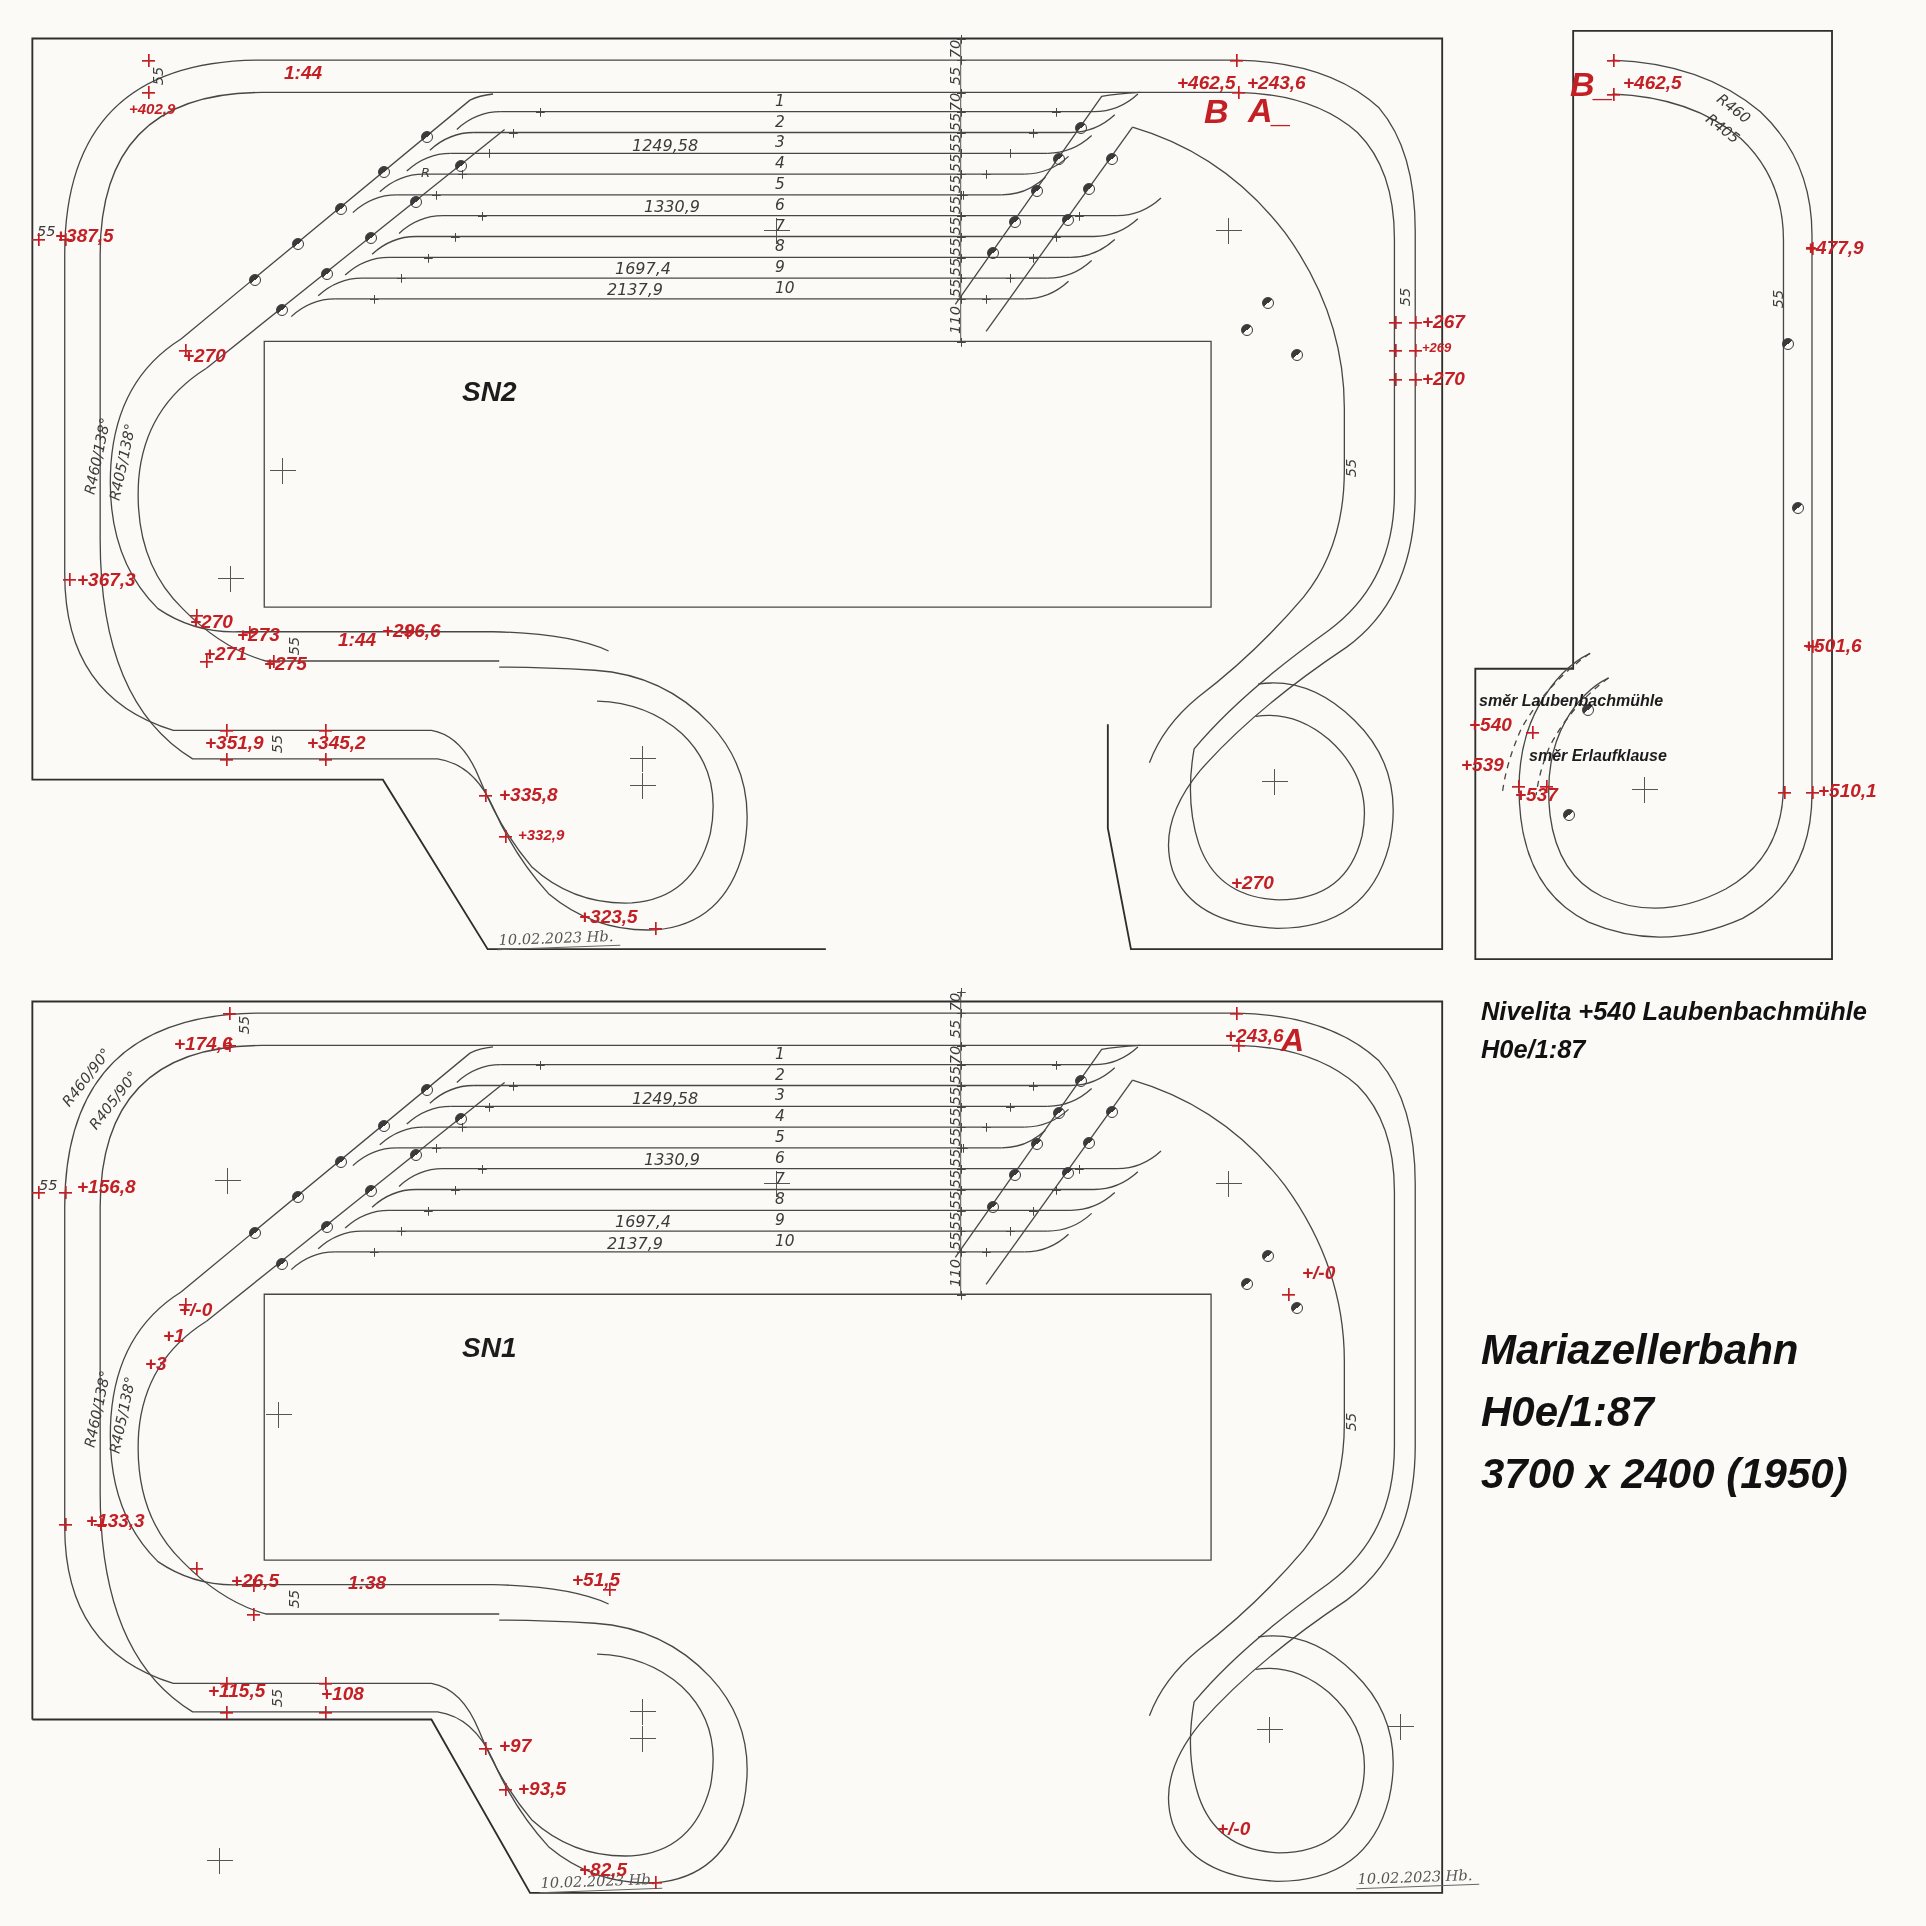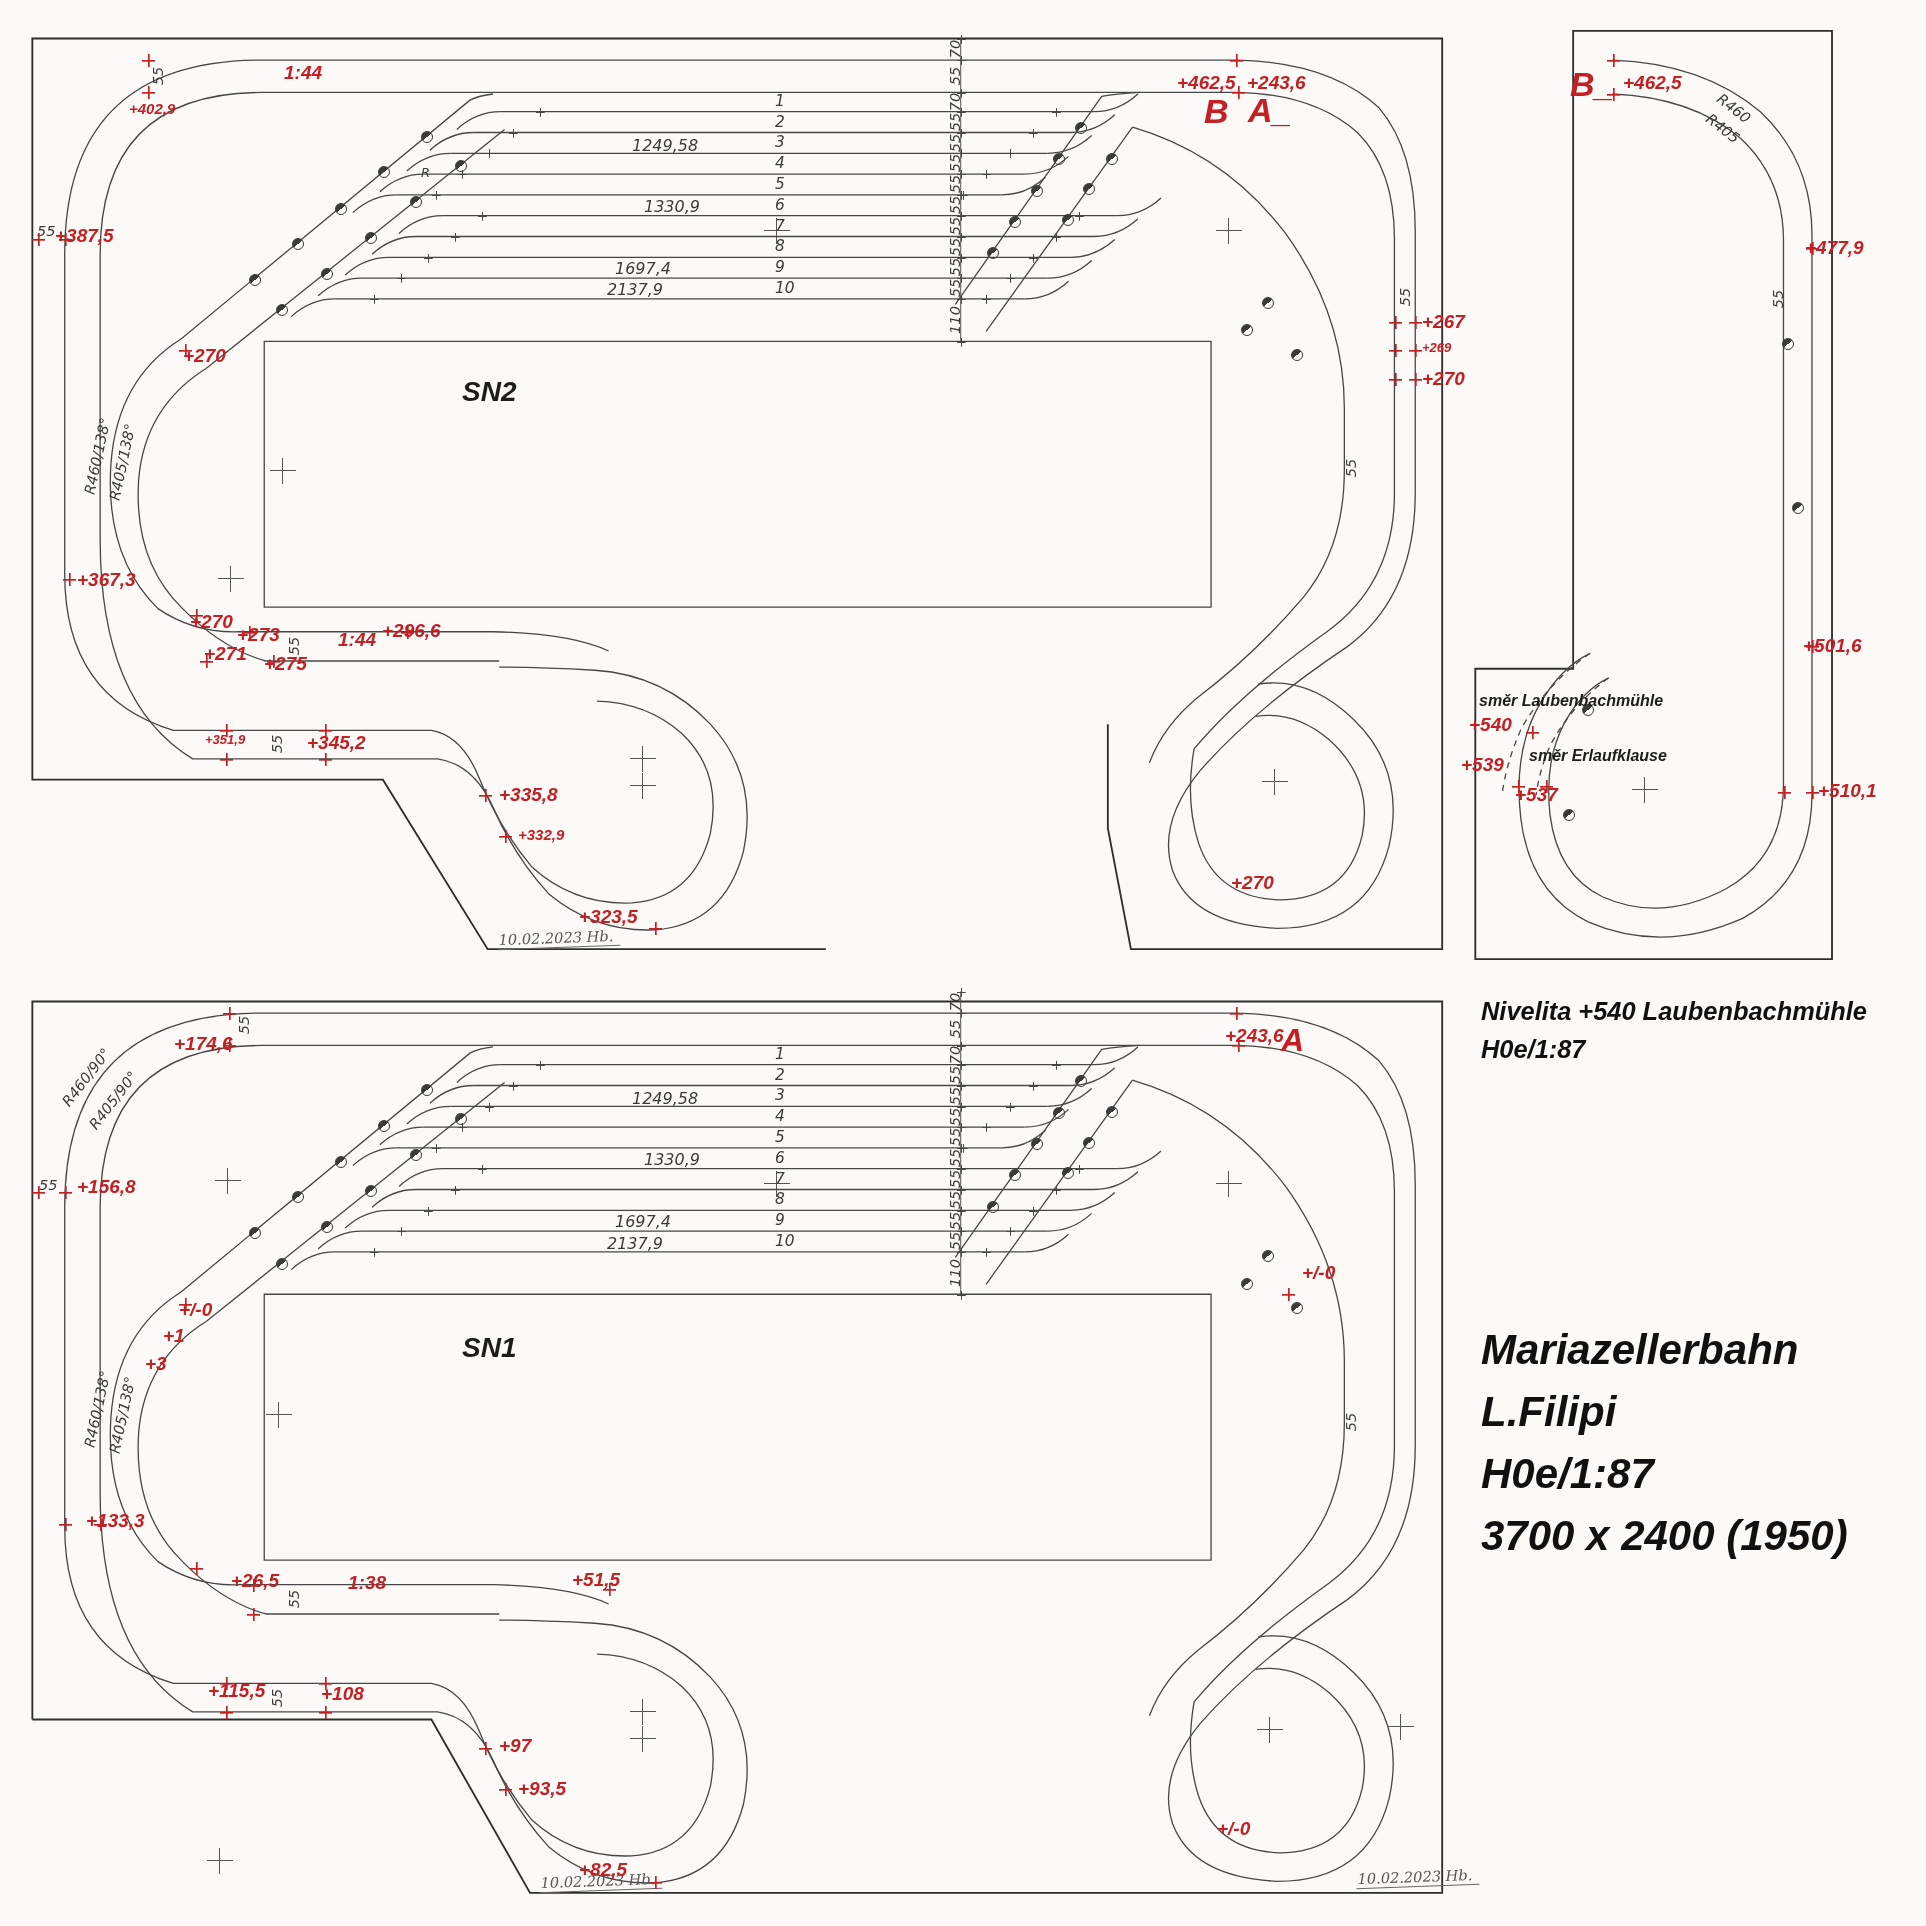--- a/index.html
+++ b/index.html
@@ -280,21 +280,21 @@
       <div class="rlab" style="left: 284px; top: 62px; font-size: 19px;">1:44</div>
       <div class="rlab" style="left: 55px; top: 225px; font-size: 19px;">+387,5</div>
       <div class="rlab" style="left: 183px; top: 345px; font-size: 19px;">+270</div>
       <div class="rlab" style="left: 77px; top: 569px; font-size: 19px;">+367,3</div>
       <div class="rlab" style="left: 190px; top: 611px; font-size: 19px;">+270</div>
       <div class="rlab" style="left: 237px; top: 624px; font-size: 19px;">+273</div>
       <div class="rlab" style="left: 204px; top: 643px; font-size: 19px;">+271</div>
       <div class="rlab" style="left: 264px; top: 653px; font-size: 19px;">+275</div>
       <div class="rlab" style="left: 338px; top: 629px; font-size: 19px;">1:44</div>
       <div class="rlab" style="left: 382px; top: 620px; font-size: 19px;">+296,6</div>
-      <div class="rlab" style="left: 205px; top: 732px; font-size: 13px; font-style: italic;">+351,9</div>
+      <div class="rlab" style="left: 205px; top: 732px; font-size: 19px; font-style: italic;">+351,9</div>
       <div class="rlab" style="left: 307px; top: 732px; font-size: 19px;">+345,2</div>
       <div class="rlab" style="left: 499px; top: 784px; font-size: 19px;">+335,8</div>
       <div class="rlab" style="left: 518px; top: 826px; font-size: 15px;">+332,9</div>
       <div class="rlab" style="left: 579px; top: 906px; font-size: 19px;">+323,5</div>
       <div class="rlab" style="left: 1177px; top: 72px; font-size: 19px;">+462,5</div>
       <div class="rlab" style="left: 1247px; top: 72px; font-size: 19px;">+243,6</div>
       <div class="rlab" style="left: 1204px; top: 92px; font-size: 34px;">B</div>
       <div class="rlab" style="left: 1248px; top: 91px; font-size: 34px;">A_</div>
       <div class="rlab" style="left: 1422px; top: 311px; font-size: 19px;">+267</div>
       <div class="rlab" style="left: 1422px; top: 340px; font-size: 13px;">+269</div>
@@ -464,19 +464,18 @@
   <div class="panel-label" style="left:462px;top:376px;">SN2</div>
   <div class="panel-label" style="left:462px;top:1332px;">SN1</div>
 
   <div id="note-block">
     <div>Nivelita +540 Laubenbachmühle</div>
     <div>H0e/1:87</div>
   </div>
 
   <div id="title-block">
     <div>Mariazellerbahn</div>
-    <div>L.Filipi</div>
     <div>H0e/1:87</div>
     <div>3700 x 2400 (1950)</div>
   </div>
 
 </div>
 
 
 </body></html>

